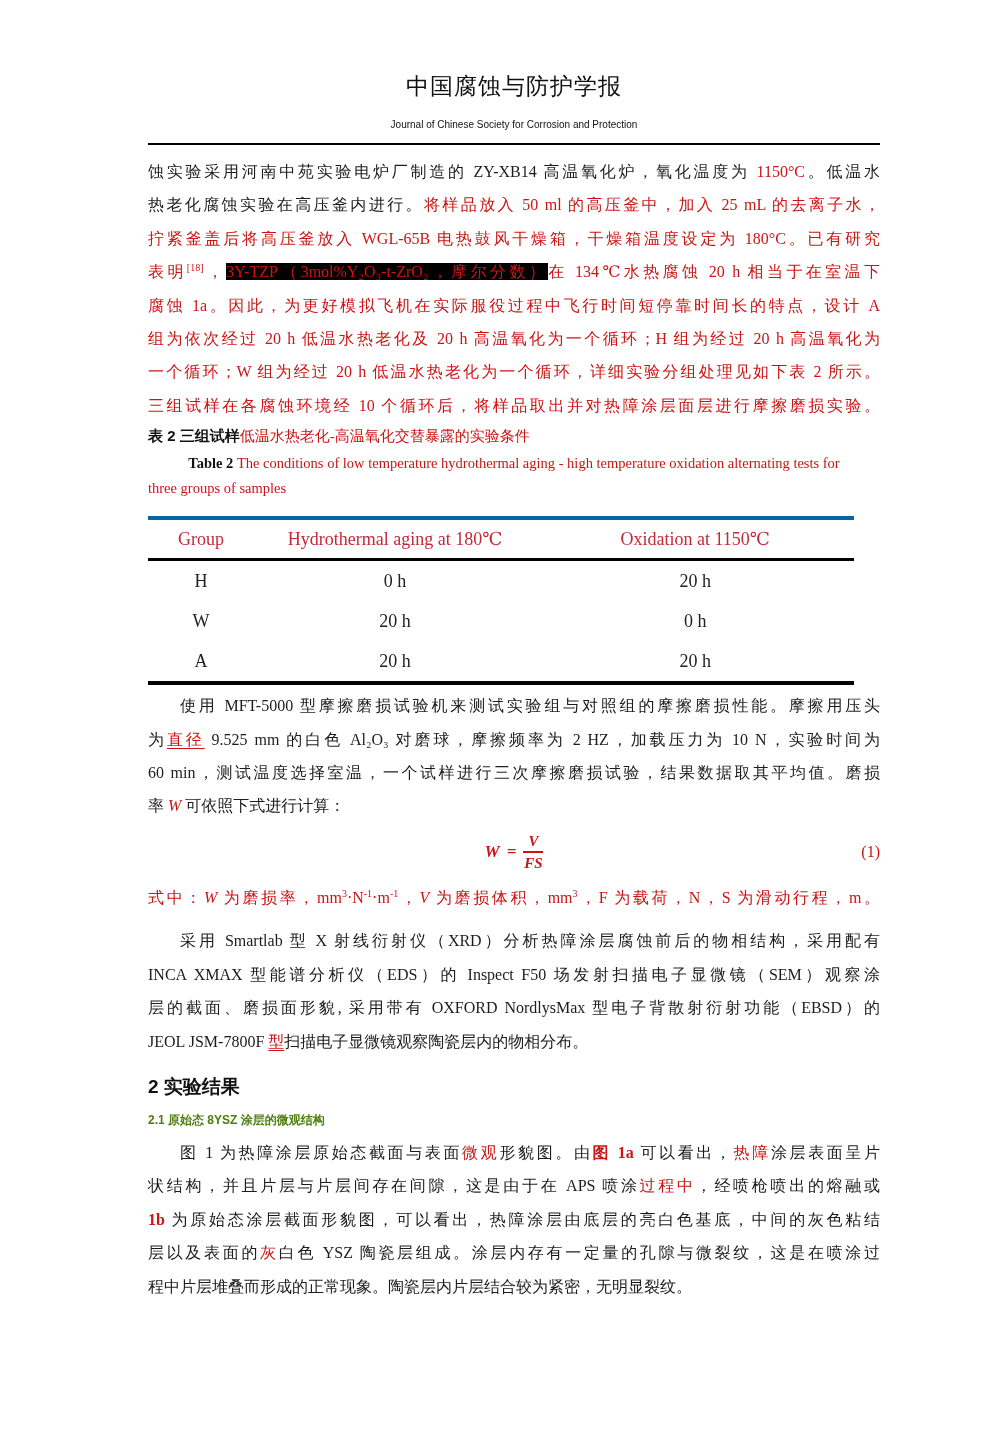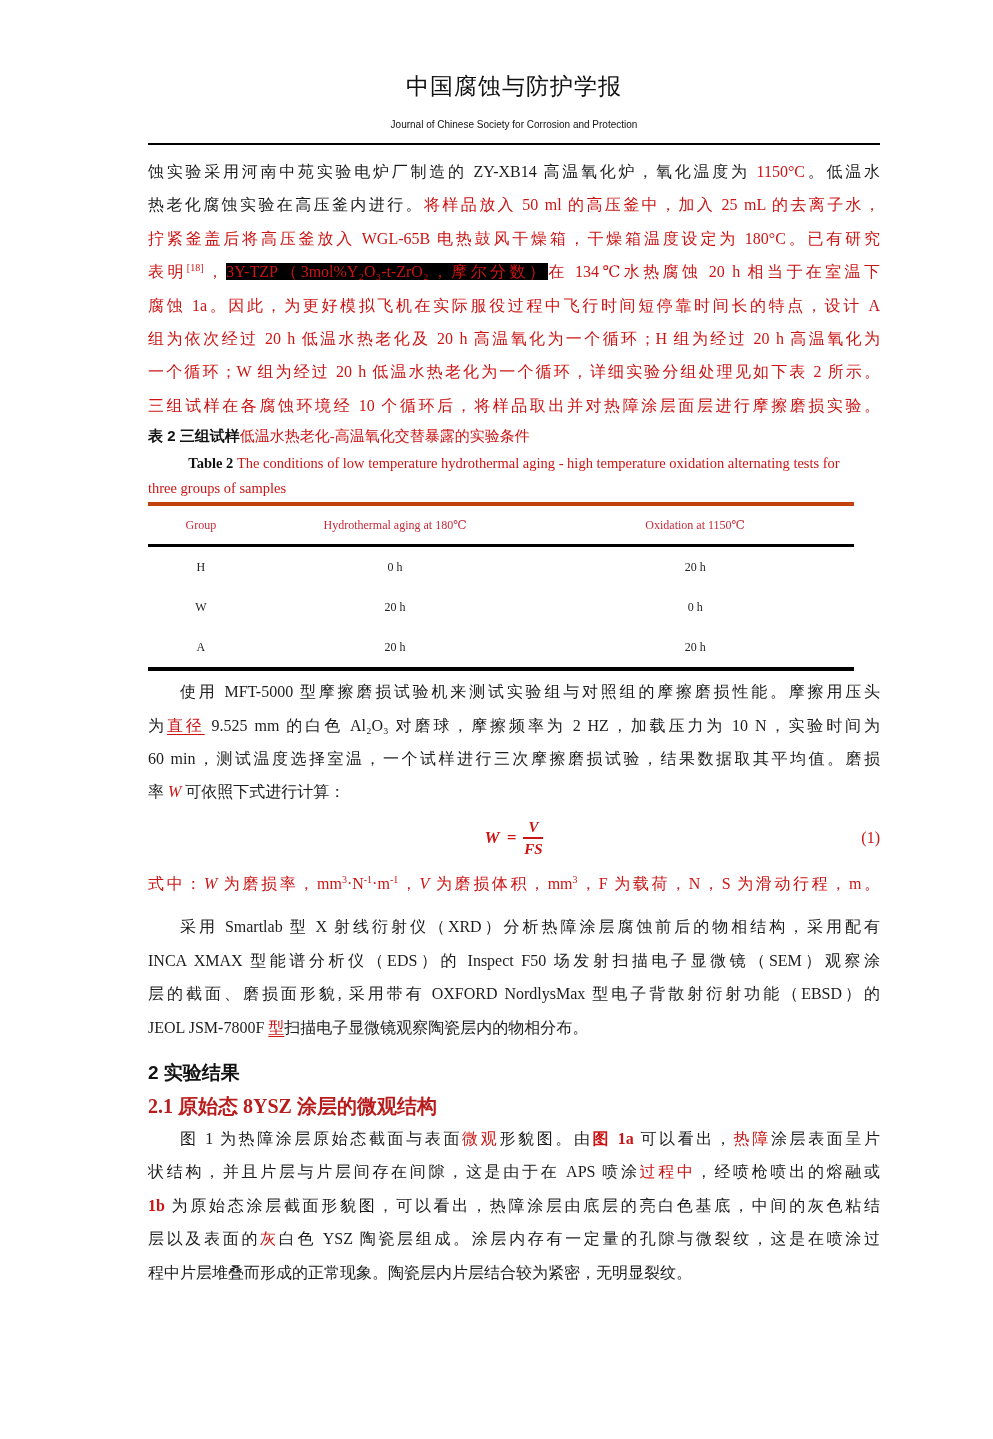--- a/index.html
+++ b/index.html
@@ -41,23 +41,23 @@
   .bd{font-weight:bold;}
   sup.sp{font-size:10px;line-height:0;}
   
   .cap-zh{text-align:left;font-size:15px;line-height:28px;margin-top:0;}
   .cap-zh .bd{font-family:"Liberation Sans","DejaVu Sans",sans-serif;font-weight:bold;color:#111;}
   .cap-en{text-align:center;font-size:14.5px;line-height:26px;}
   .cap-en2{text-align:left;font-size:14.5px;line-height:24px;}
   .cap-en .bd,.cap-en2 .bd{font-weight:bold;color:#111;}
   
   .t2{
-    width:706px;margin-top:2px;border-collapse:collapse;
-    border-top:4px solid #c2410c;border-bottom:4px solid #000;
-    font-size:12px;
+    width:706px;margin-top:16px;border-collapse:collapse;
+    border-top:4px solid #0369a1;border-bottom:4px solid #000;
+    font-size:18px;
   }
   .t2 thead th{
     border-bottom:3px solid #000;height:36px;
     font-weight:normal;color:#c22a3a;text-align:center;vertical-align:middle;
   }
   .t2 tbody td{height:38px;text-align:center;vertical-align:middle;color:#222;}
   .t2 th:nth-child(1),.t2 td:nth-child(1){width:15%;}
   .t2 th:nth-child(2),.t2 td:nth-child(2){width:40%;}
   .t2 th:nth-child(3),.t2 td:nth-child(3){width:45%;}
   
@@ -76,22 +76,22 @@
   .eq-num{
     position:absolute;right:0;top:50%;transform:translateY(-50%);
     color:#cc1414;font-size:16px;
   }
   
   .h2{
     font-family:"Liberation Sans","DejaVu Sans",sans-serif;
     font-weight:bold;font-size:19px;line-height:26px;margin-top:16px;color:#111;
   }
   .h3{
-    font-family:Liberation Serif, serif;
-    font-weight:bold;font-size:20px;line-height:24px;margin-top:8px;color:#b91c1c;
+    font-family:Liberation Sans, sans-serif;
+    font-weight:bold;font-size:12px;line-height:24px;margin-top:8px;color:#4d7c0f;
   }
 </style>
 </head>
 <body>
 
 <div class="page">
   <div class="content">
 
     <div class="jtitle">中国腐蚀与防护学报</div>
     <div class="jtitle-en">Journal of Chinese Society for Corrosion and Protection</div>

